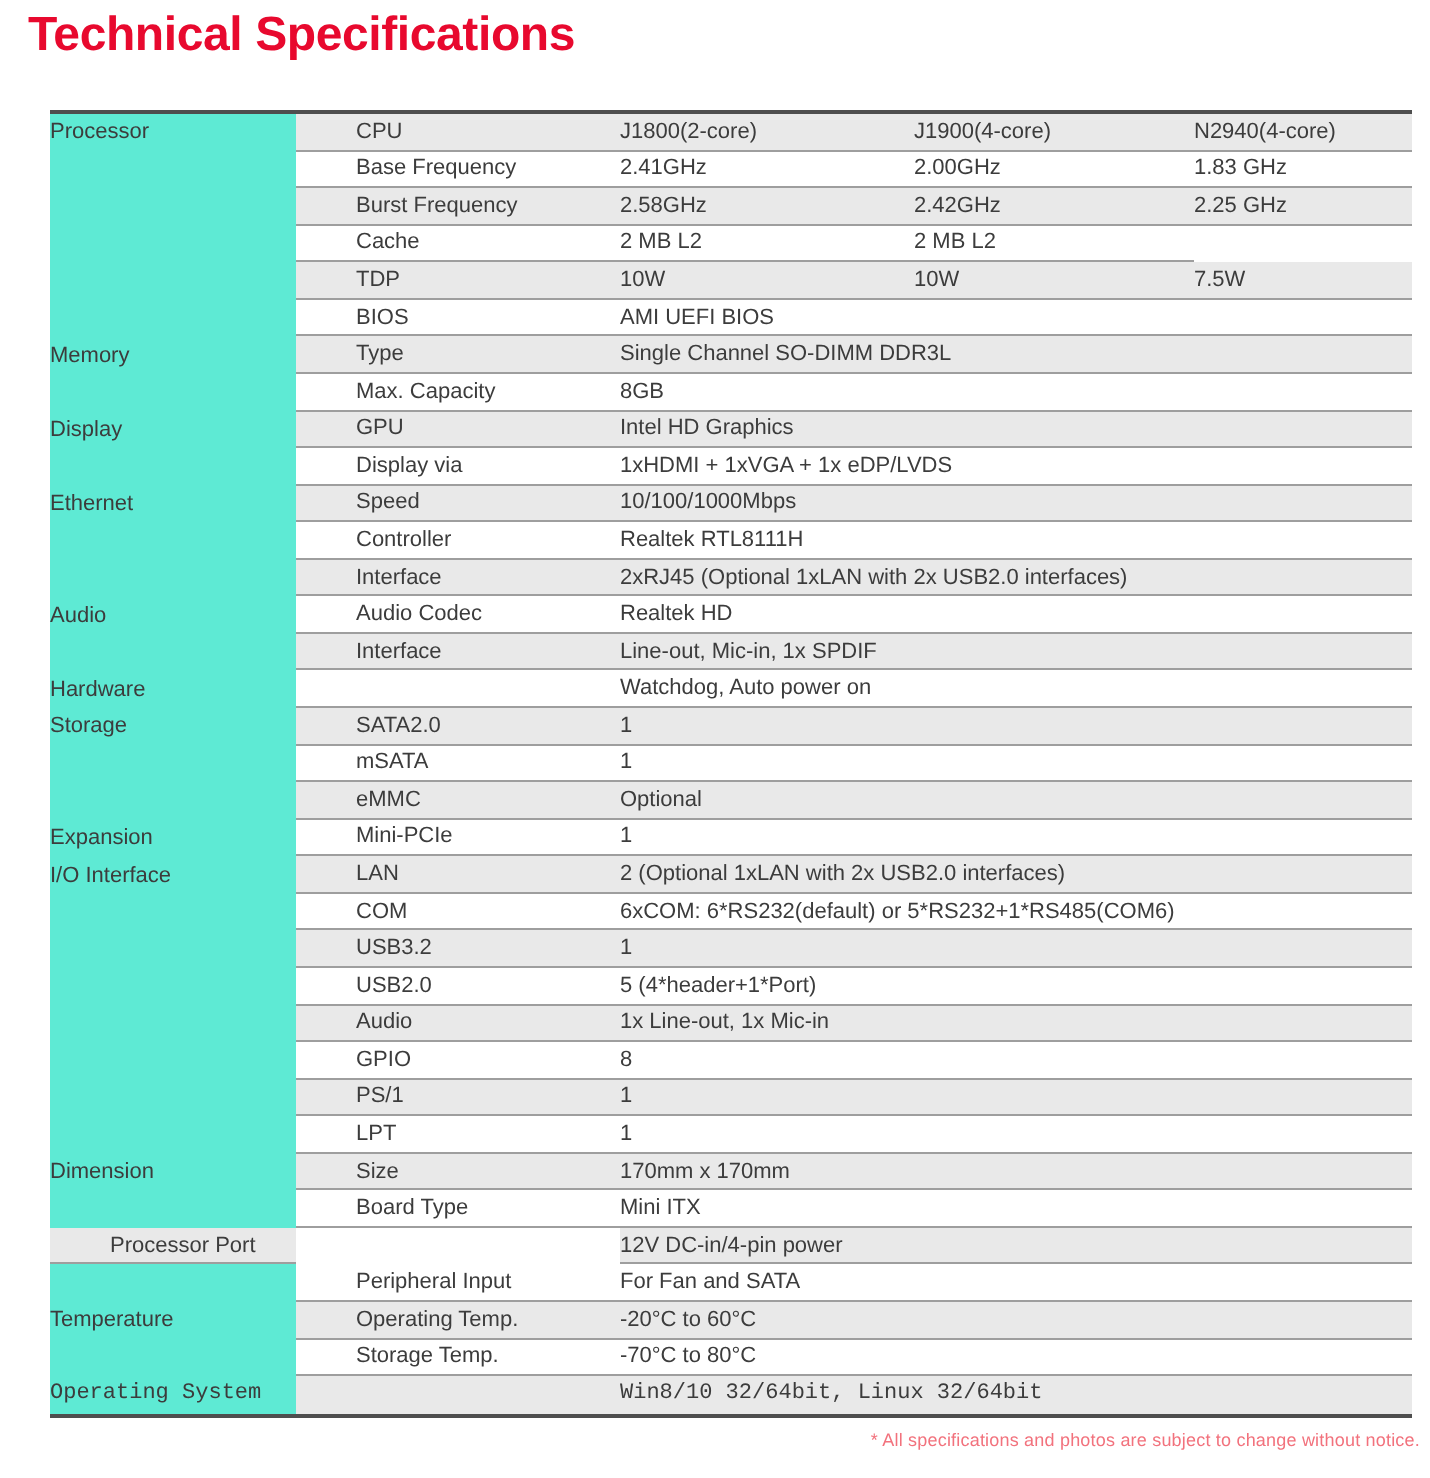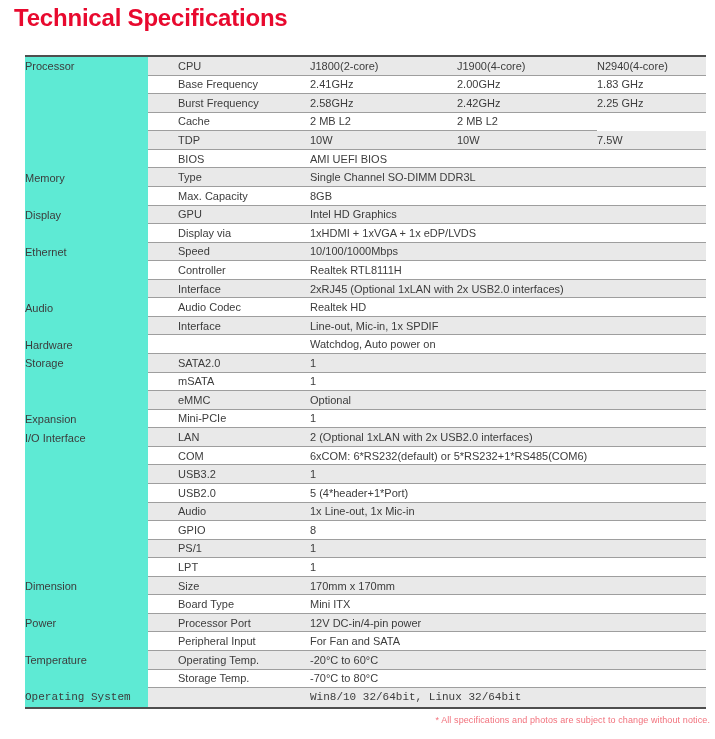--- a/index.html
+++ b/index.html
@@ -222,21 +222,20 @@
       <div class="cell cat">Dimension</div>
       <div class="cell label">Size</div>
       <div class="cell value span3">170mm x 170mm</div>
     </div>
     <div class="row">
       <div class="cell cat"></div>
       <div class="cell label">Board Type</div>
       <div class="cell value span3">Mini ITX</div>
     </div>
     <div class="row shaded">
-      <div class="cell cat">Power</div>
       <div class="cell label">Processor Port</div>
       <div class="cell value span3">12V DC-in/4-pin power</div>
     </div>
     <div class="row">
       <div class="cell cat"></div>
       <div class="cell label">Peripheral Input</div>
       <div class="cell value span3">For Fan and SATA</div>
     </div>
     <div class="row shaded">
       <div class="cell cat">Temperature</div>

